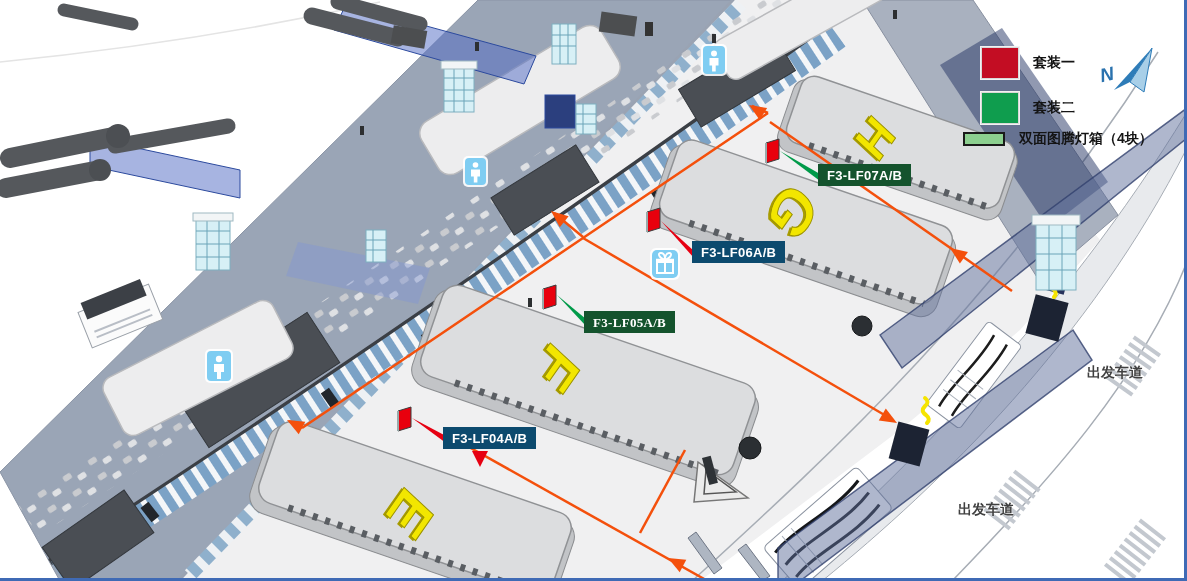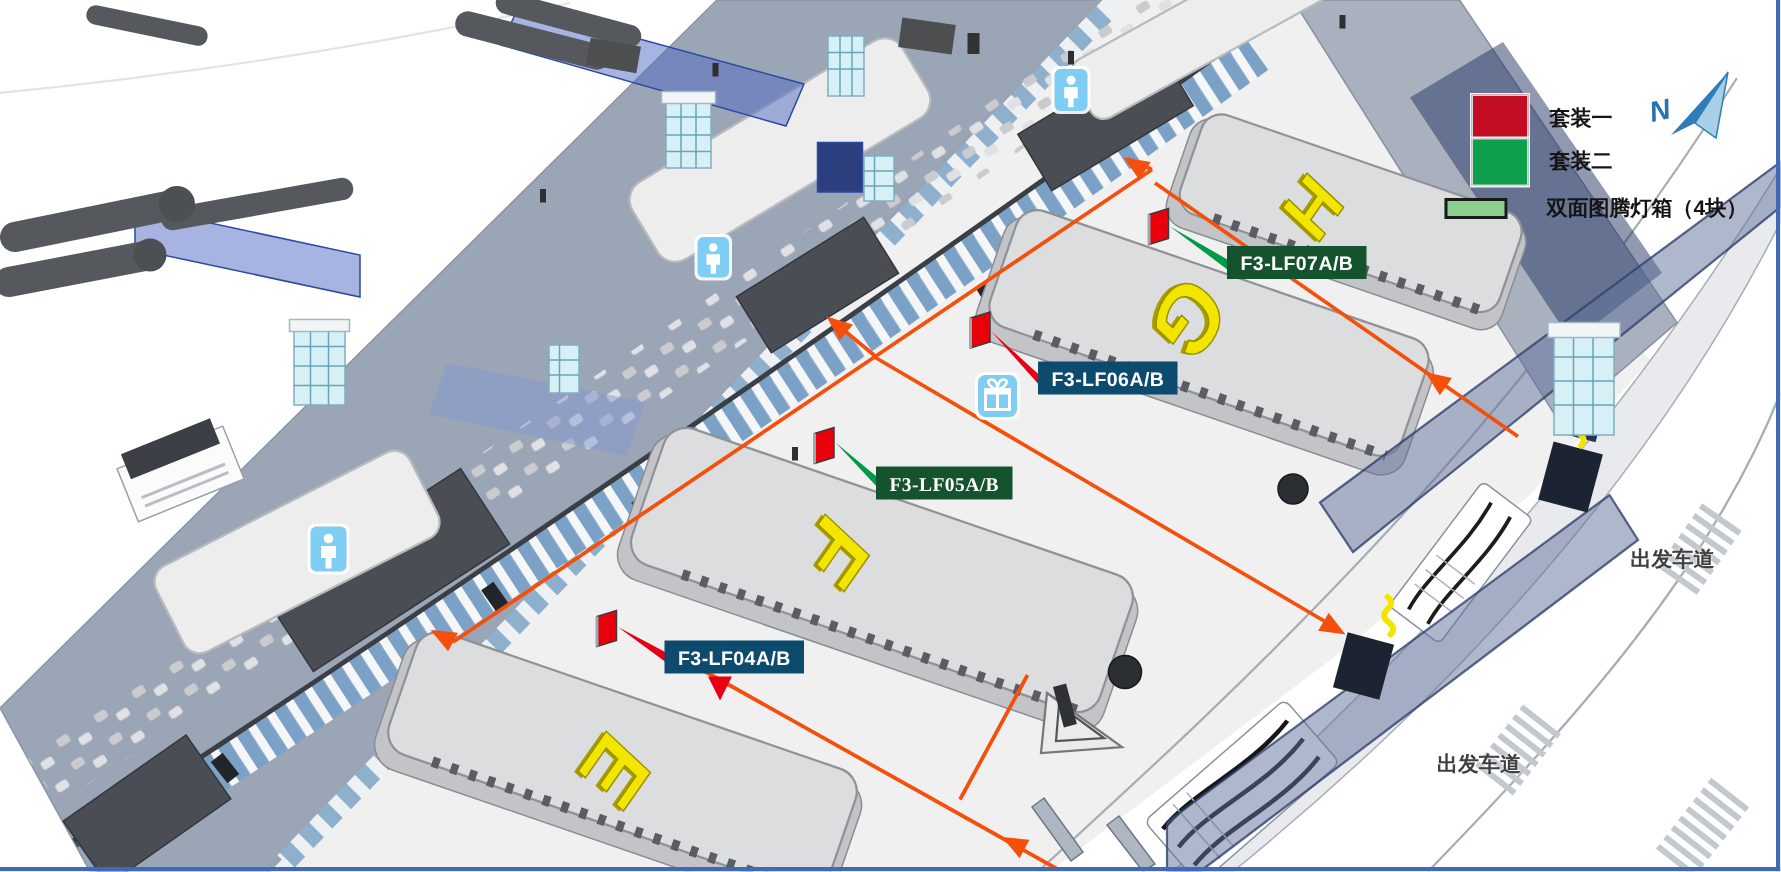--- a/index.html
+++ b/index.html
@@ -401,31 +401,31 @@
   <rect x="1184" y="0" width="3" height="581" fill="#3f6ab5"></rect>
   <rect x="0" y="578" width="1187" height="3" fill="#3f6ab5"></rect>
 </svg>
 
 <div class="lbl red" style="left:443px;top:427px;">F3-LF04A/B</div>
 <div class="lbl green" style="left:584px;top:311px;font-family:Liberation Serif, serif;">F3-LF05A/B</div>
 <div class="lbl red" style="left:692px;top:241px;">F3-LF06A/B</div>
 <div class="lbl green" style="left:818px;top:164px;">F3-LF07A/B</div>
 
 <div>
-  <div class="legend-row" style="left:981px;top:63px;">
+  <div class="legend-row" style="left:981px;top:47px;">
     <span class="sw-square red"></span>
     <span class="legend-label">套装一</span>
   </div>
   <div class="legend-row" style="left:981px;top:92px;text-align:right;">
     <span class="sw-square green"></span>
     <span class="legend-label">套装二</span>
   </div>
   <div class="legend-row" style="left:963px;top:130px;">
     <span class="sw-bar"></span>
-    <span class="legend-label" style="margin-left:26px;">双面图腾灯箱（4块）</span>
+    <span class="legend-label" style="margin-left:14px;">双面图腾灯箱（4块）</span>
   </div>
 </div>
 
 <div>
   <svg style="position:absolute;left:1104px;top:42px;" width="56" height="52" viewBox="0 0 56 52">
     <polygon points="10,48 48,6 26,40" fill="#2e7cb8"></polygon>
     <polygon points="48,6 40,50 26,40" fill="#a8cfe8" stroke="#2e7cb8" stroke-width="1"></polygon>
   </svg>
   <span class="north-n" style="left:1100px;top:64px;">N</span>
 </div>

